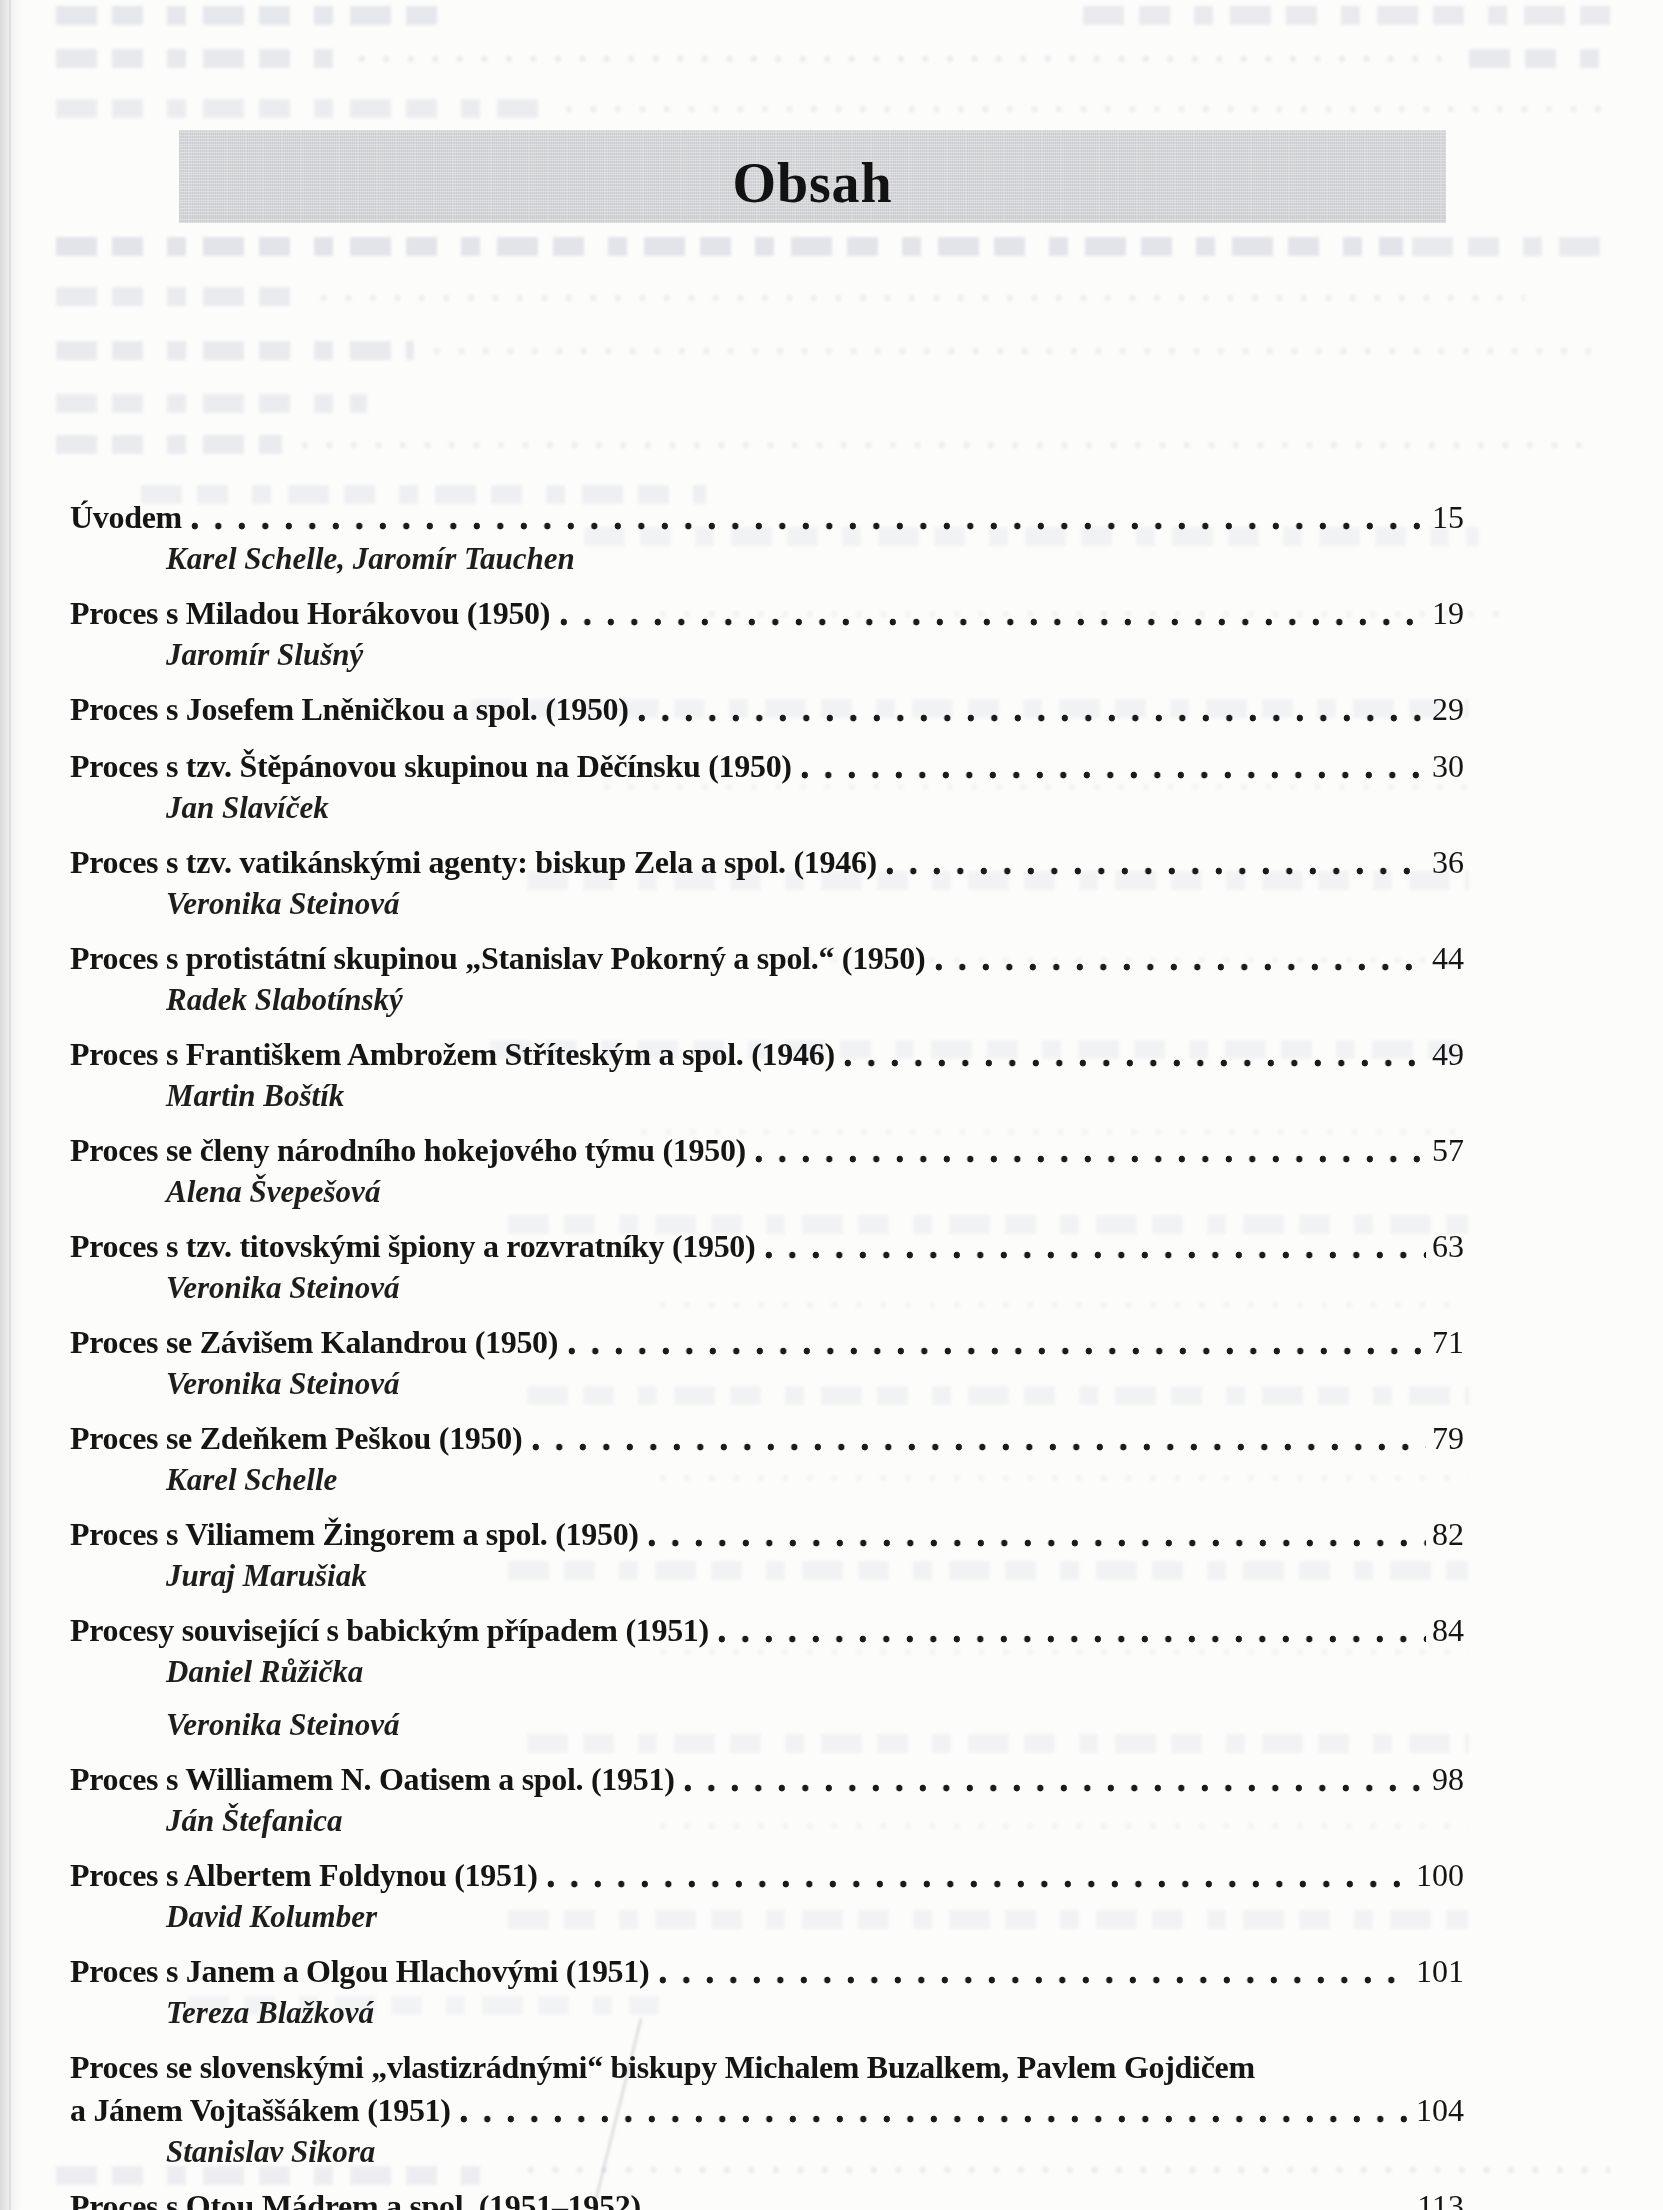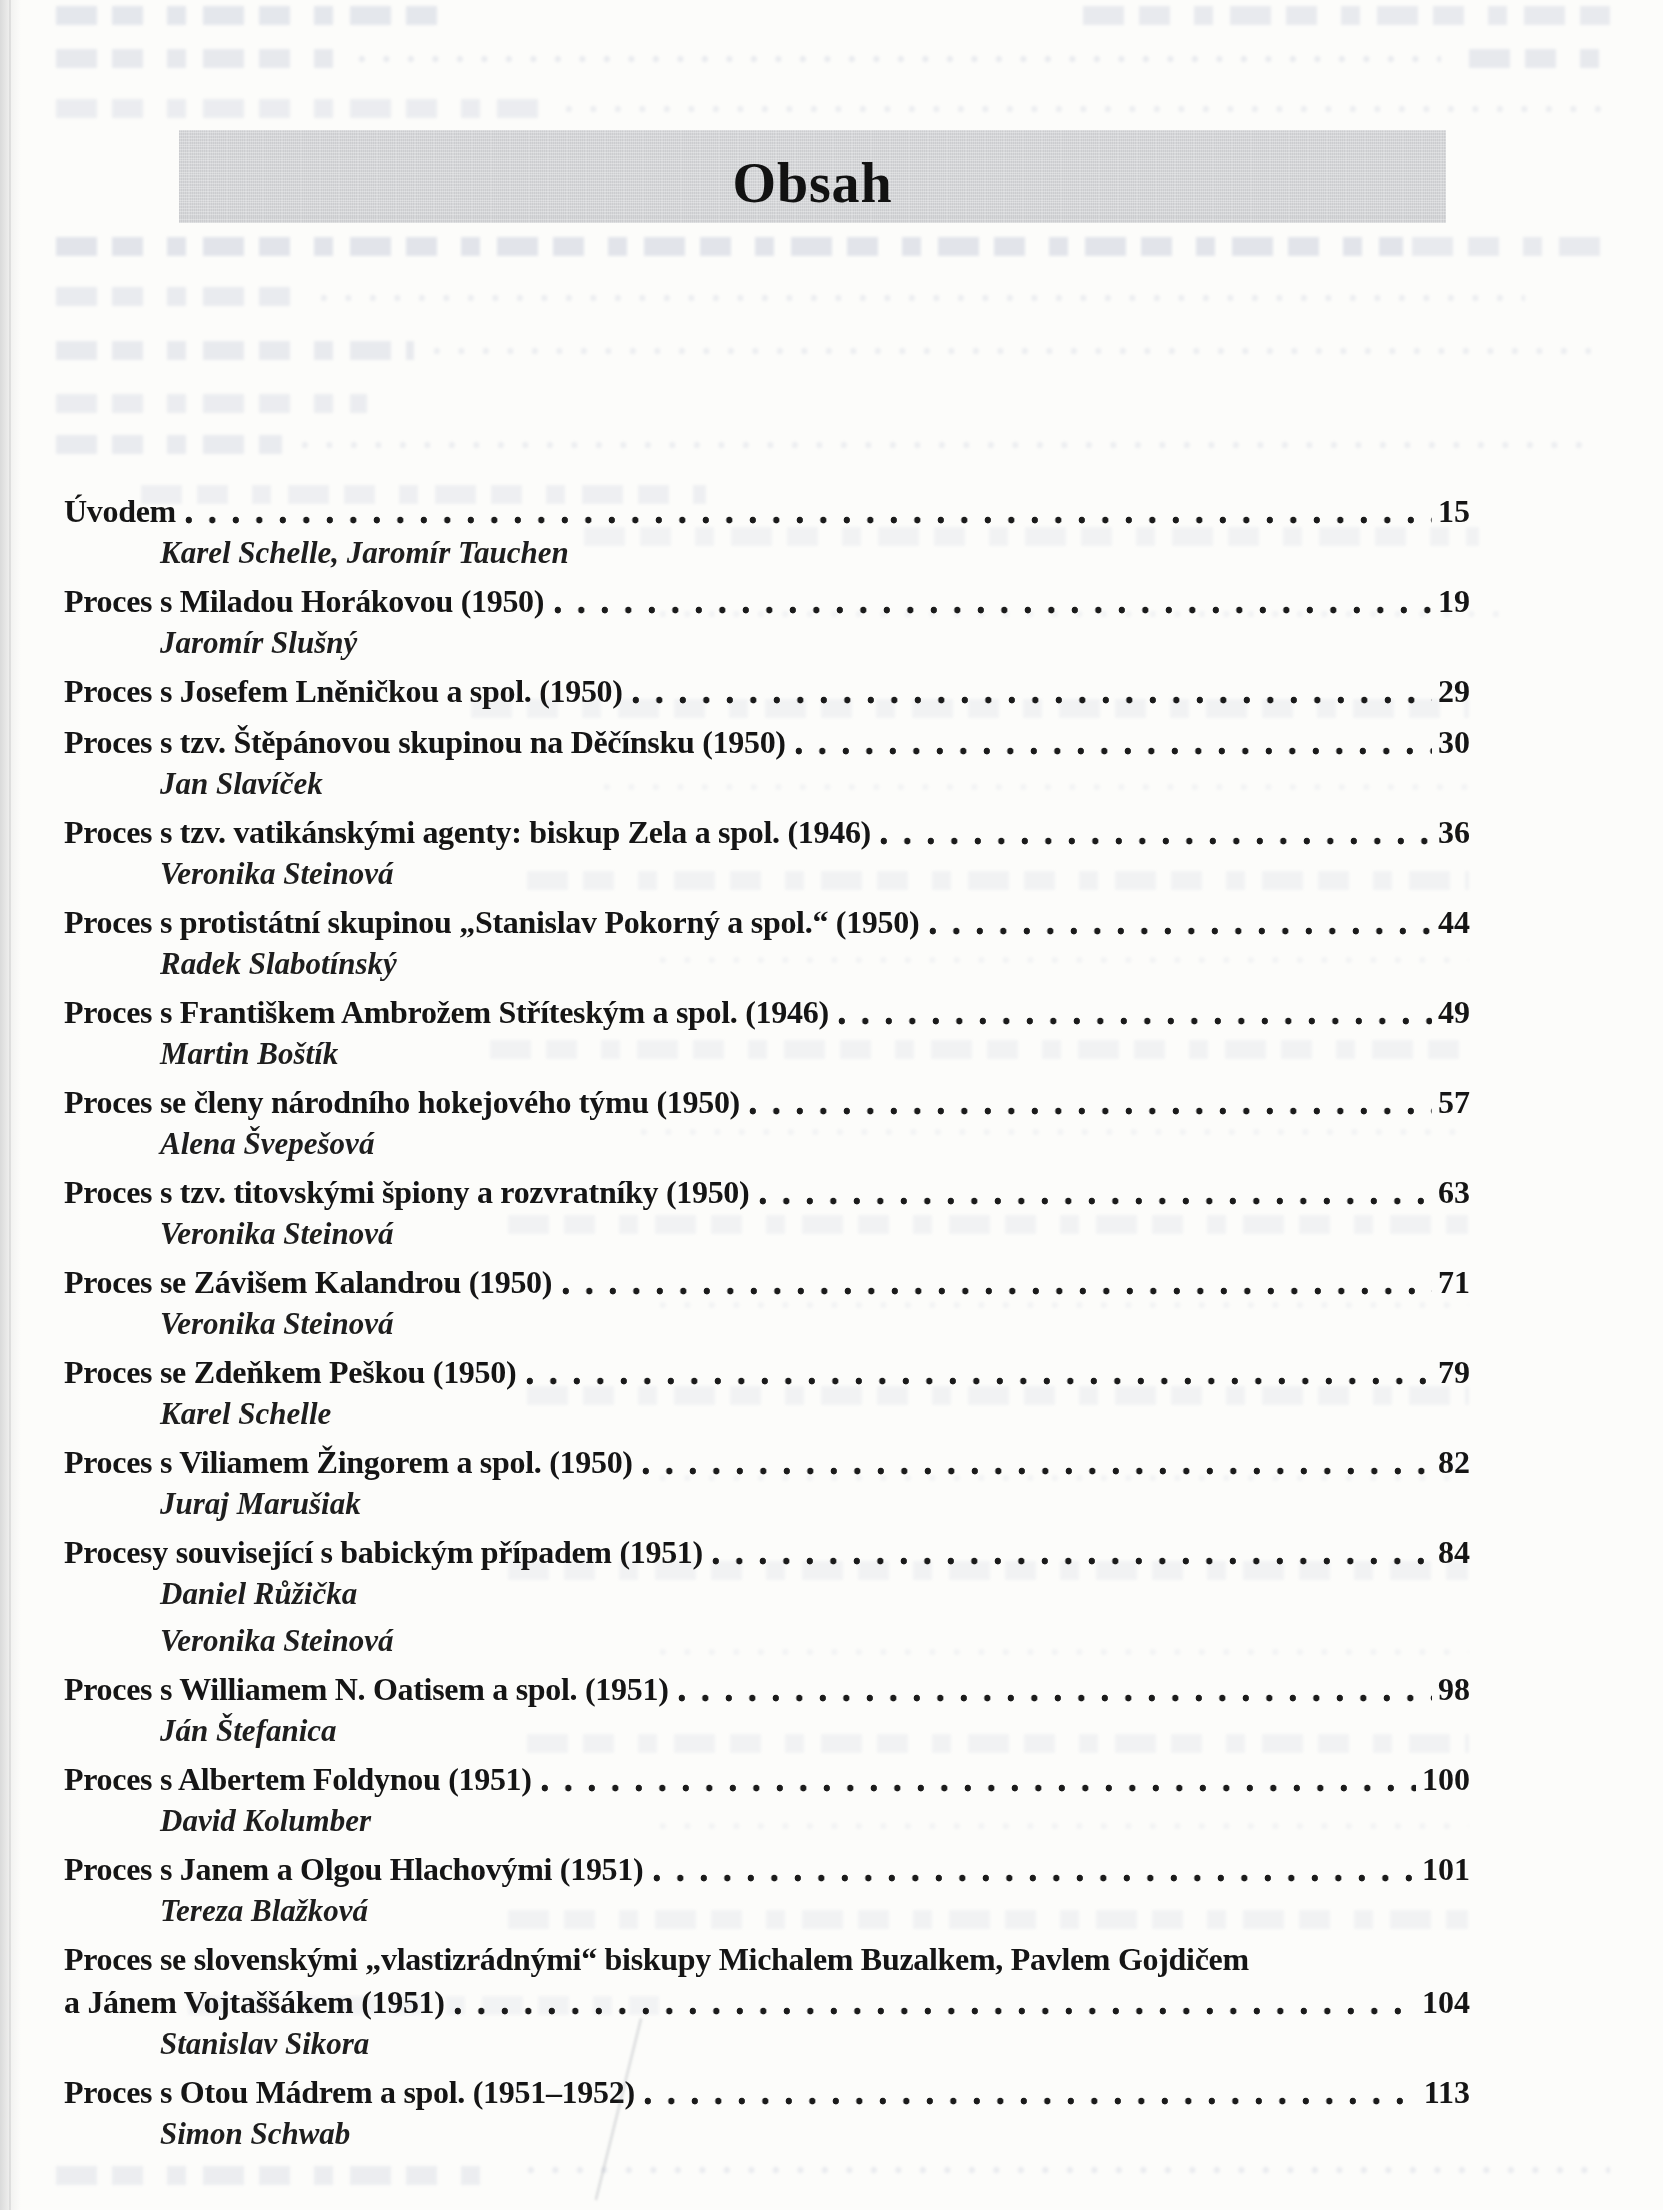--- a/index.html
+++ b/index.html
@@ -23,30 +23,30 @@
       repeating-linear-gradient(90deg,rgba(110,112,120,.10) 0 0.9px,rgba(0,0,0,0) 0.9px 1.9px);
     display:flex;align-items:center;justify-content:center;
   }
   .band-title{
     font-size:56px;font-weight:700;color:#121212;letter-spacing:0.9px;
     transform:translateY(5.6px);
   }
 
   
   .toc{position:absolute;left:56px;top:482px;width:1422px;color:#151515;}
-  .entry{margin:8px;}
+  .entry{margin:14px;}
   .t-row{display:flex;align-items:baseline;font-weight:700;font-size:32px;line-height:43px;height:43px;white-space:nowrap;}
   .t-text{letter-spacing:-0.3px;}
   .leader{
     flex:1;align-self:flex-end;height:7.5px;min-width:26px;
     margin:0 5.6px 9.4px 9.4px;
     background-image:radial-gradient(circle at 3.8px 3.8px,#1b1b1b 2.8px,rgba(0,0,0,0) 3.5px);
     background-size:23.5px 7.5px;background-repeat:repeat-x;background-position:left center;
   }
-  .pg{font-weight:700;font-size:32px;}
+  .pg{font-weight:400;font-size:32px;}
   .a-row{font-style:italic;font-size:31px;line-height:39px;height:39px;padding-left:96px;color:#1e1e1e;font-weight:700;white-space:nowrap;}
 
   
   .bleed{position:absolute;pointer-events:none;filter:blur(1.5px);}
   .bleed.words{height:19px;
     background-image:repeating-linear-gradient(90deg,#7e8ab0 0 41px,rgba(0,0,0,0) 41px 56px,#7e8ab0 56px 87px,rgba(0,0,0,0) 87px 111px,#7e8ab0 111px 130px,rgba(0,0,0,0) 130px 147px);}
   .bleed.dots{height:8.5px;
     background-image:radial-gradient(circle at 3.8px 3.8px,#7e8ab0 2.8px,rgba(0,0,0,0) 3.4px);
     background-size:24.5px 8.5px;background-repeat:repeat-x;}
 

